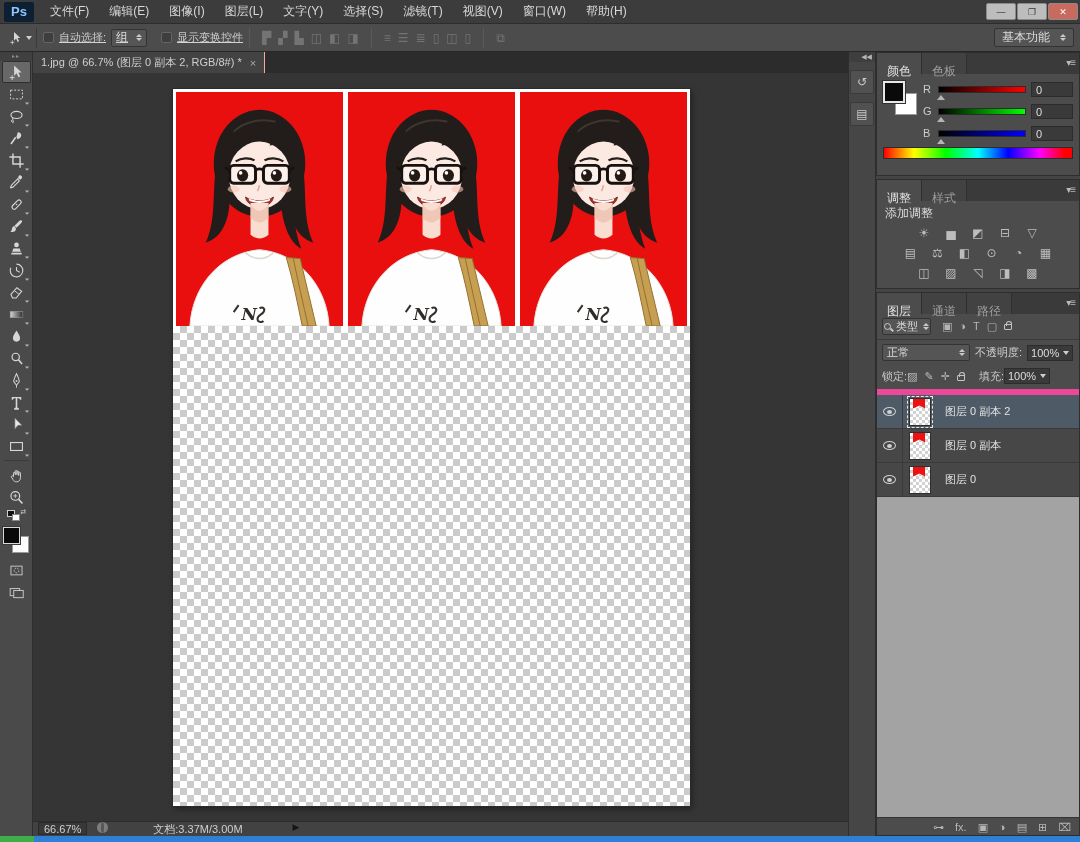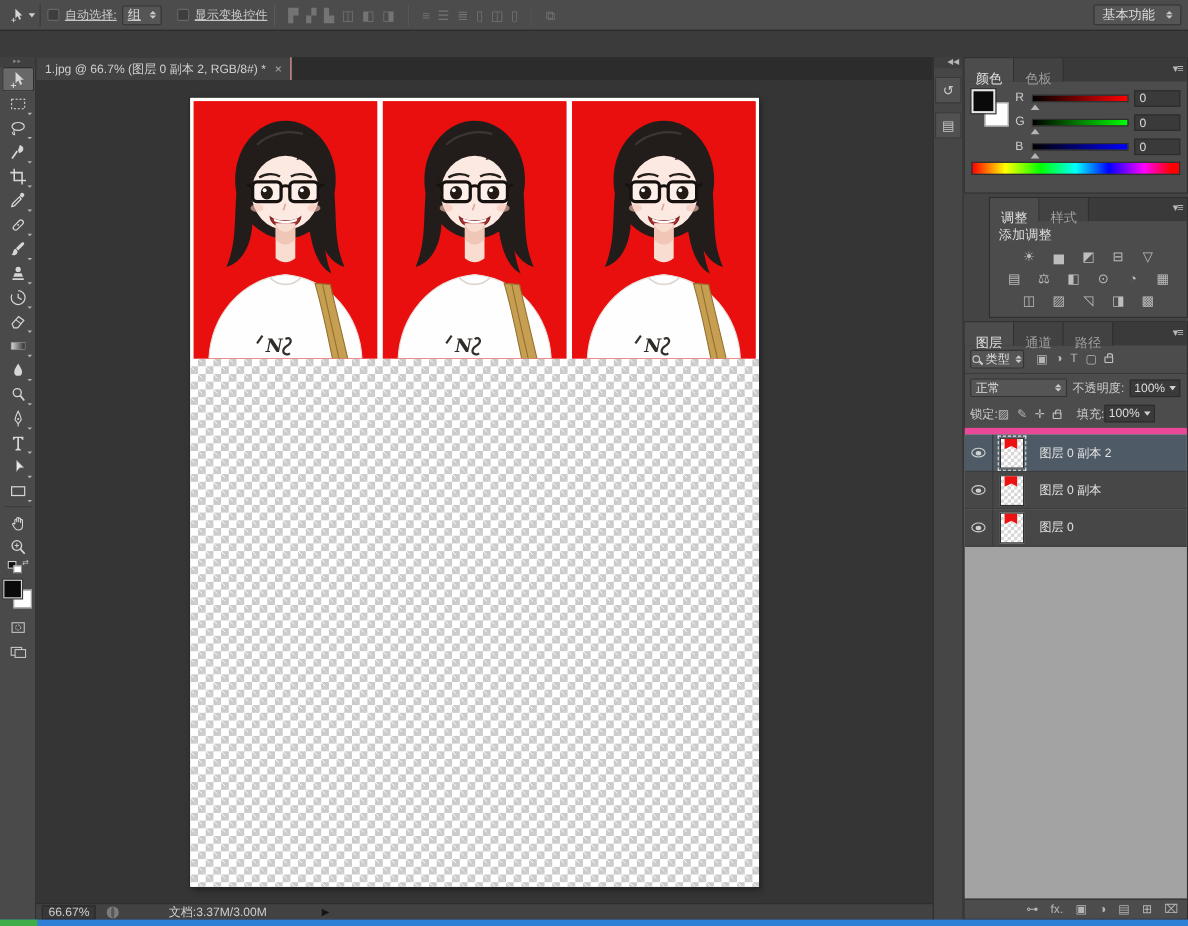--- a/index.html
+++ b/index.html
@@ -59,21 +59,21 @@
   .document { position:absolute; left:140px; top:16px; width:517px; height:717px; background:#ffffff; box-shadow:0 0 0 1px #2a2a2a, 2px 3px 6px rgba(0,0,0,.4); }
   .photo-strip { height:237px; background:#fff; display:flex; gap:5px; padding:3px 3px 0 3px; }
   .photo { flex:1; background:#e90f0f; overflow:hidden; position:relative; }
   .photo svg { display:block; width:100%; height:100%; }
   .checker { height:480px;
     background-color:#fff;
     background-image:
       linear-gradient(45deg,#cbcbcb 25%,transparent 25%,transparent 75%,#cbcbcb 75%),
       linear-gradient(45deg,#cbcbcb 25%,#fff 25%,#fff 75%,#cbcbcb 75%);
     background-size:14px 14px; background-position:0 0,7px 7px; }
-  .statusbar { height:15px; background:#424242; border-top:1px solid #2d2d2d; display:flex; align-items:center; gap:10px; padding-left:5px; font-size:11px; color:#cfcfcf; }
+  .statusbar { height:15px; background:#424242; border-top:1px solid #2d2d2d; display:flex; align-items:flex-start; gap:10px; padding-left:5px; font-size:11px; color:#cfcfcf; }
   .zoom-box { background:#383838; border:1px solid #2a2a2a; padding:0 5px; height:13px; line-height:12px; }
   .globe-ico { width:11px; height:11px; border-radius:50%; background:#7d7d7d; position:relative; overflow:hidden; }
   .globe-ico::after { content:''; position:absolute; left:4px; top:0; width:3px; height:11px; background:#565656; border-radius:50%; }
   .status-flyout { color:#151515; font-size:9px; margin-left:40px; }
 
   
   .dockstrip { width:28px; background:#464646; border-left:1px solid #2e2e2e; border-right:1px solid #2e2e2e; display:flex; flex-direction:column; align-items:center; }
   .dock-collapse { width:100%; height:10px; color:#b5b5b5; font-size:7px; text-align:right; padding-right:3px; line-height:10px; background:#3e3e3e; }
   .dock-btn { width:24px; height:24px; margin-top:8px; background:#515151; border:1px solid #3a3a3a; border-radius:2px; color:#c9c9c9; font-size:12px; display:flex; align-items:center; justify-content:center; }
 
@@ -284,20 +284,38 @@
 
       <path d="M58 222 l5 -7" stroke="#35302c" stroke-width="2" fill="none"></path>
       <text x="66" y="230" font-size="17" font-style="italic" font-weight="bold" fill="#2f2b27" font-family="DejaVu Serif,serif">N</text>
       <path d="M84 218 c4 -2 6 1 4 4 c-2 3 -6 3 -6 7 c0 3 4 4 6 2" stroke="#35302c" stroke-width="2" fill="none"></path>
     </g>
   </defs>
 </svg>
 
 <div class="app">
 
+  <div class="menubar">
+    <div class="ps-logo">Ps</div>
+    <div class="menu-item">文件(F)</div>
+    <div class="menu-item">编辑(E)</div>
+    <div class="menu-item">图像(I)</div>
+    <div class="menu-item">图层(L)</div>
+    <div class="menu-item">文字(Y)</div>
+    <div class="menu-item">选择(S)</div>
+    <div class="menu-item">滤镜(T)</div>
+    <div class="menu-item">视图(V)</div>
+    <div class="menu-item">窗口(W)</div>
+    <div class="menu-item">帮助(H)</div>
+    <div class="win-controls">
+      <div class="win-btn">—</div>
+      <div class="win-btn">❐</div>
+      <div class="win-btn close">✕</div>
+    </div>
+  </div>
 
   <div class="optionsbar">
     <div class="tool-preset">
       <svg width="16" height="16" viewBox="0 0 24 24">
           <use href="#i-move"></use>
         </svg>
       <span class="caret"></span>
     </div>
     <div class="opt-group">
       <span class="checkbox"></span>
@@ -549,21 +567,21 @@
                 </span>
               <span class="val-box">0</span>
             </div>
           </div>
         </div>
         <div class="spectrum">
           <span class="wb"><span class="w"></span><span class="k"></span></span>
         </div>
       </div>
 
-      <div class="panel" style="height:110px;margin-left:23px;">
+      <div class="panel" style="height:110px;">
         <div class="panel-tabs">
           <div class="ptab active">调整</div>
           <div class="ptab">样式</div>
           <span class="panel-menu">▾≡</span>
         </div>
         <div class="adj-label">添加调整</div>
         <div class="adj-rows">
           <div class="adj-row">
             <span class="adj-ico">☀</span>
             <span class="adj-ico">▅</span>

